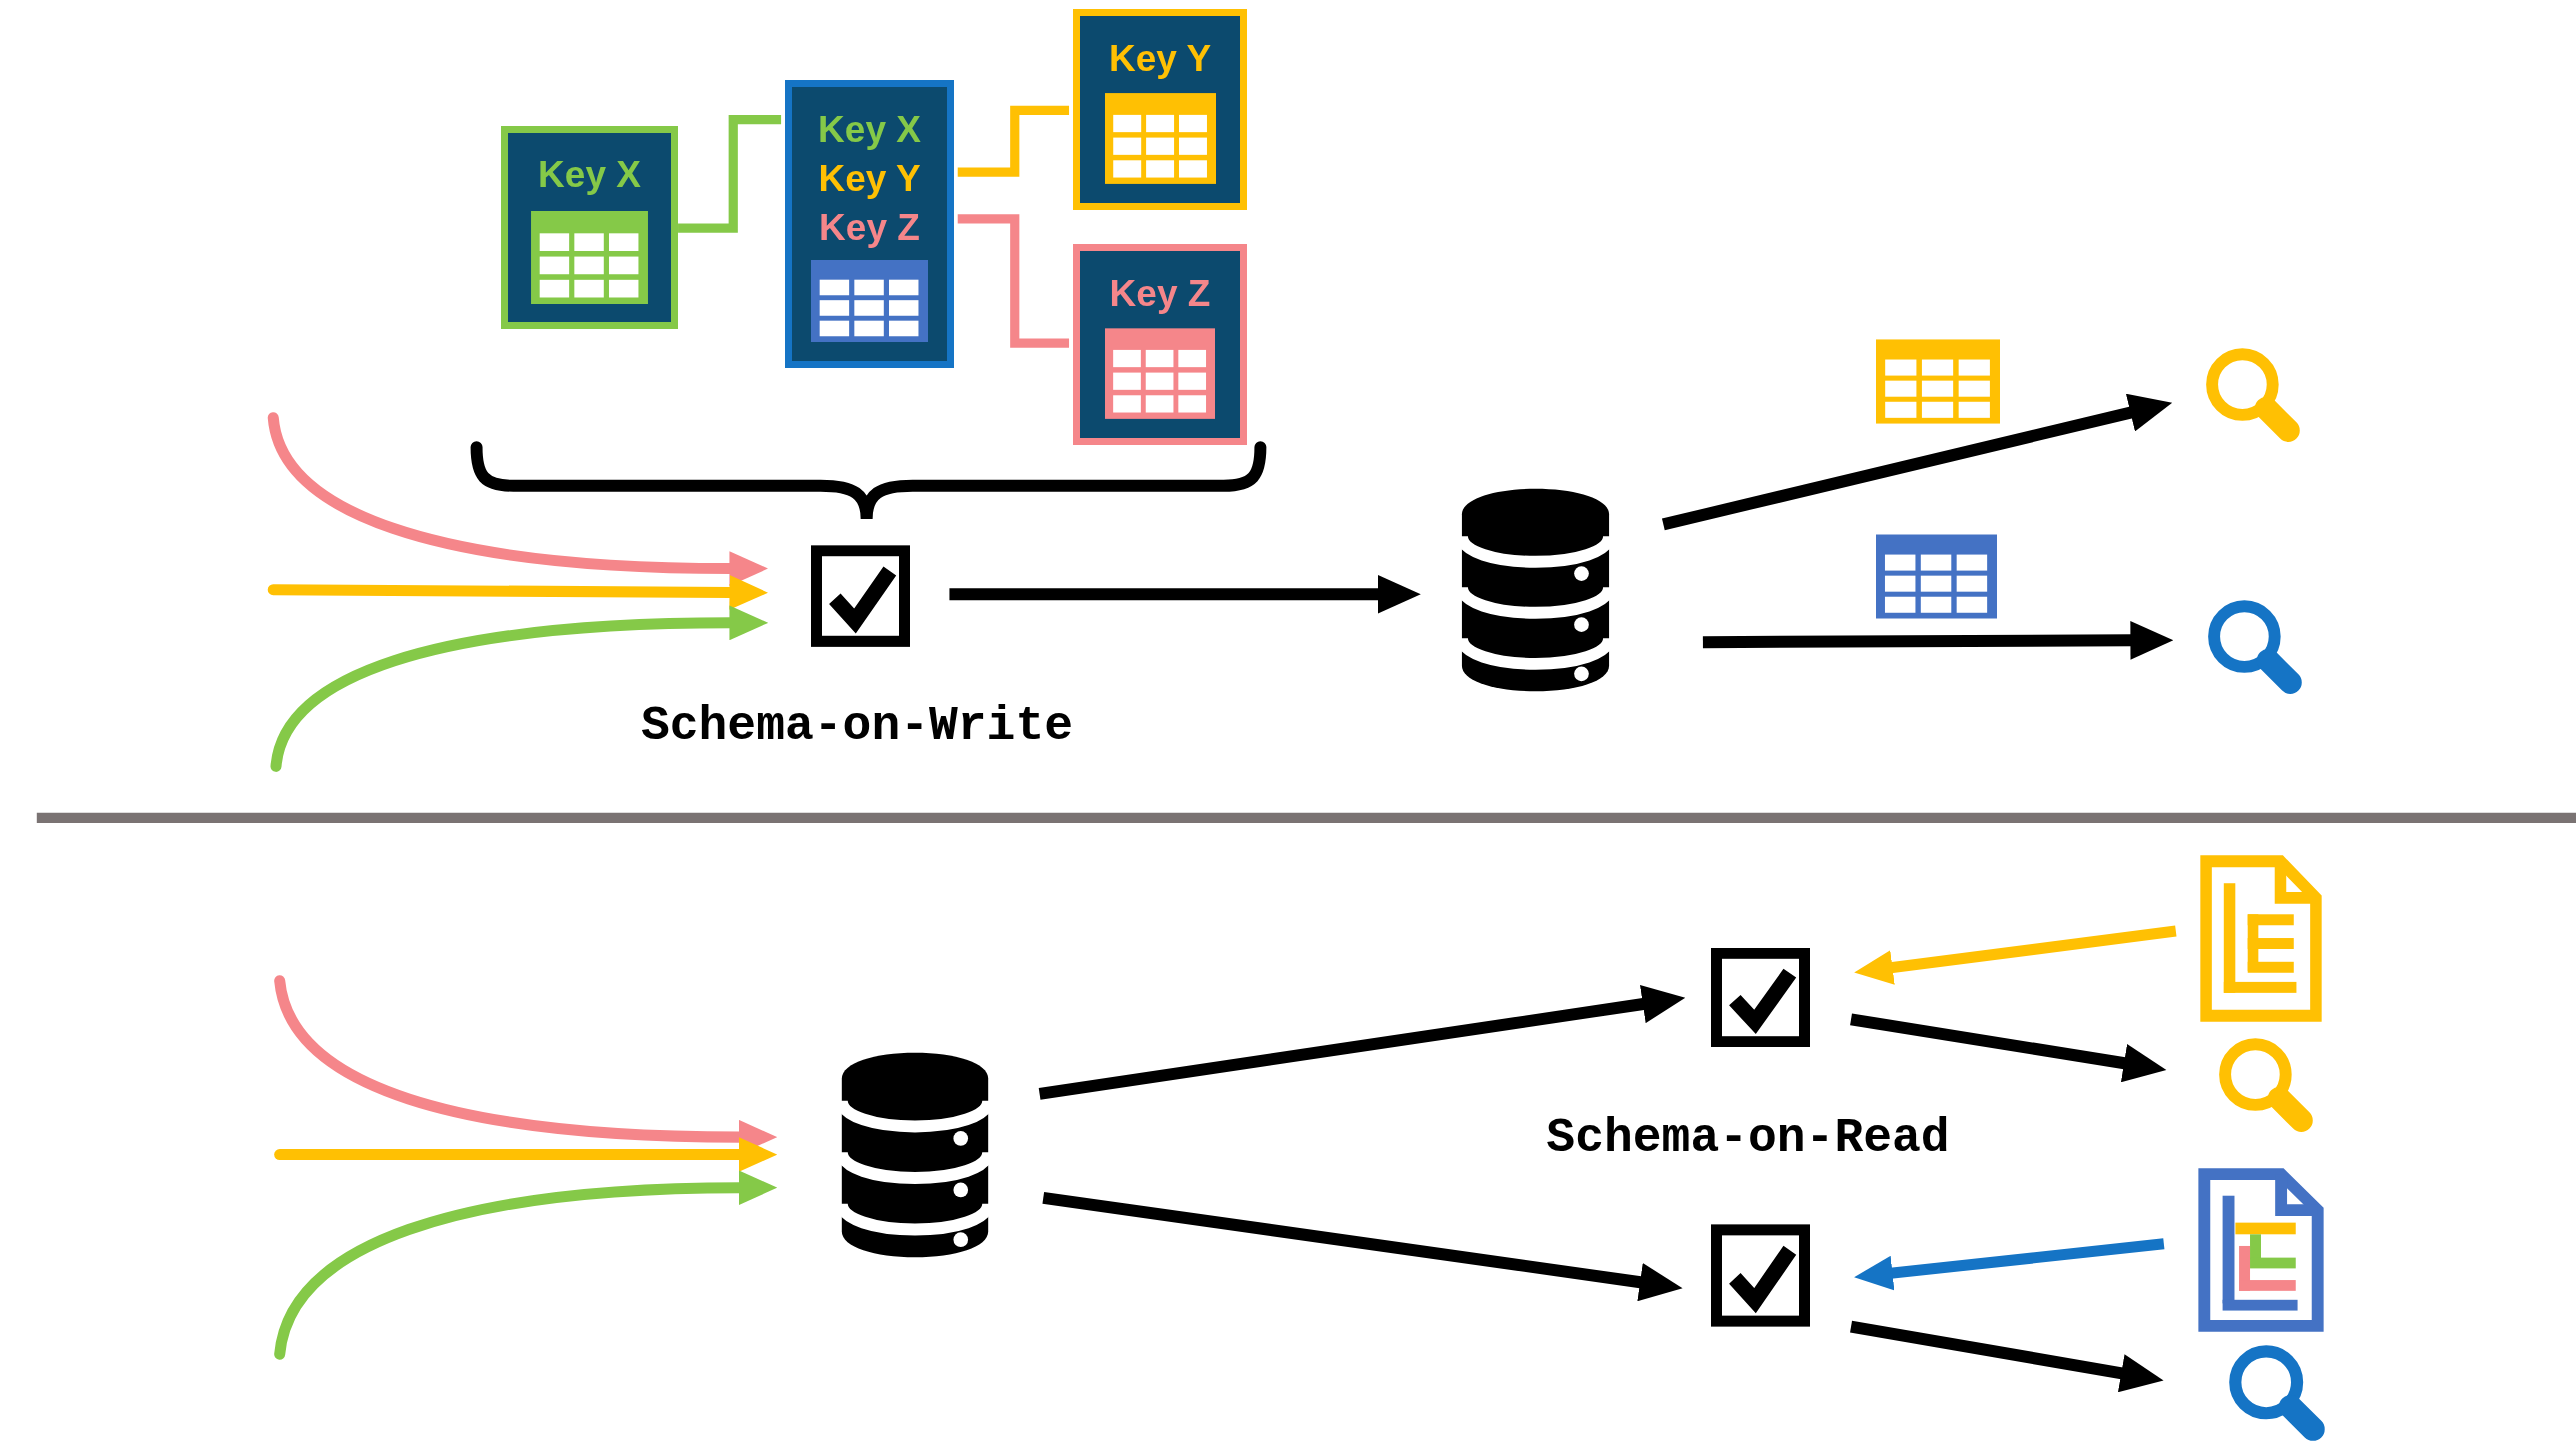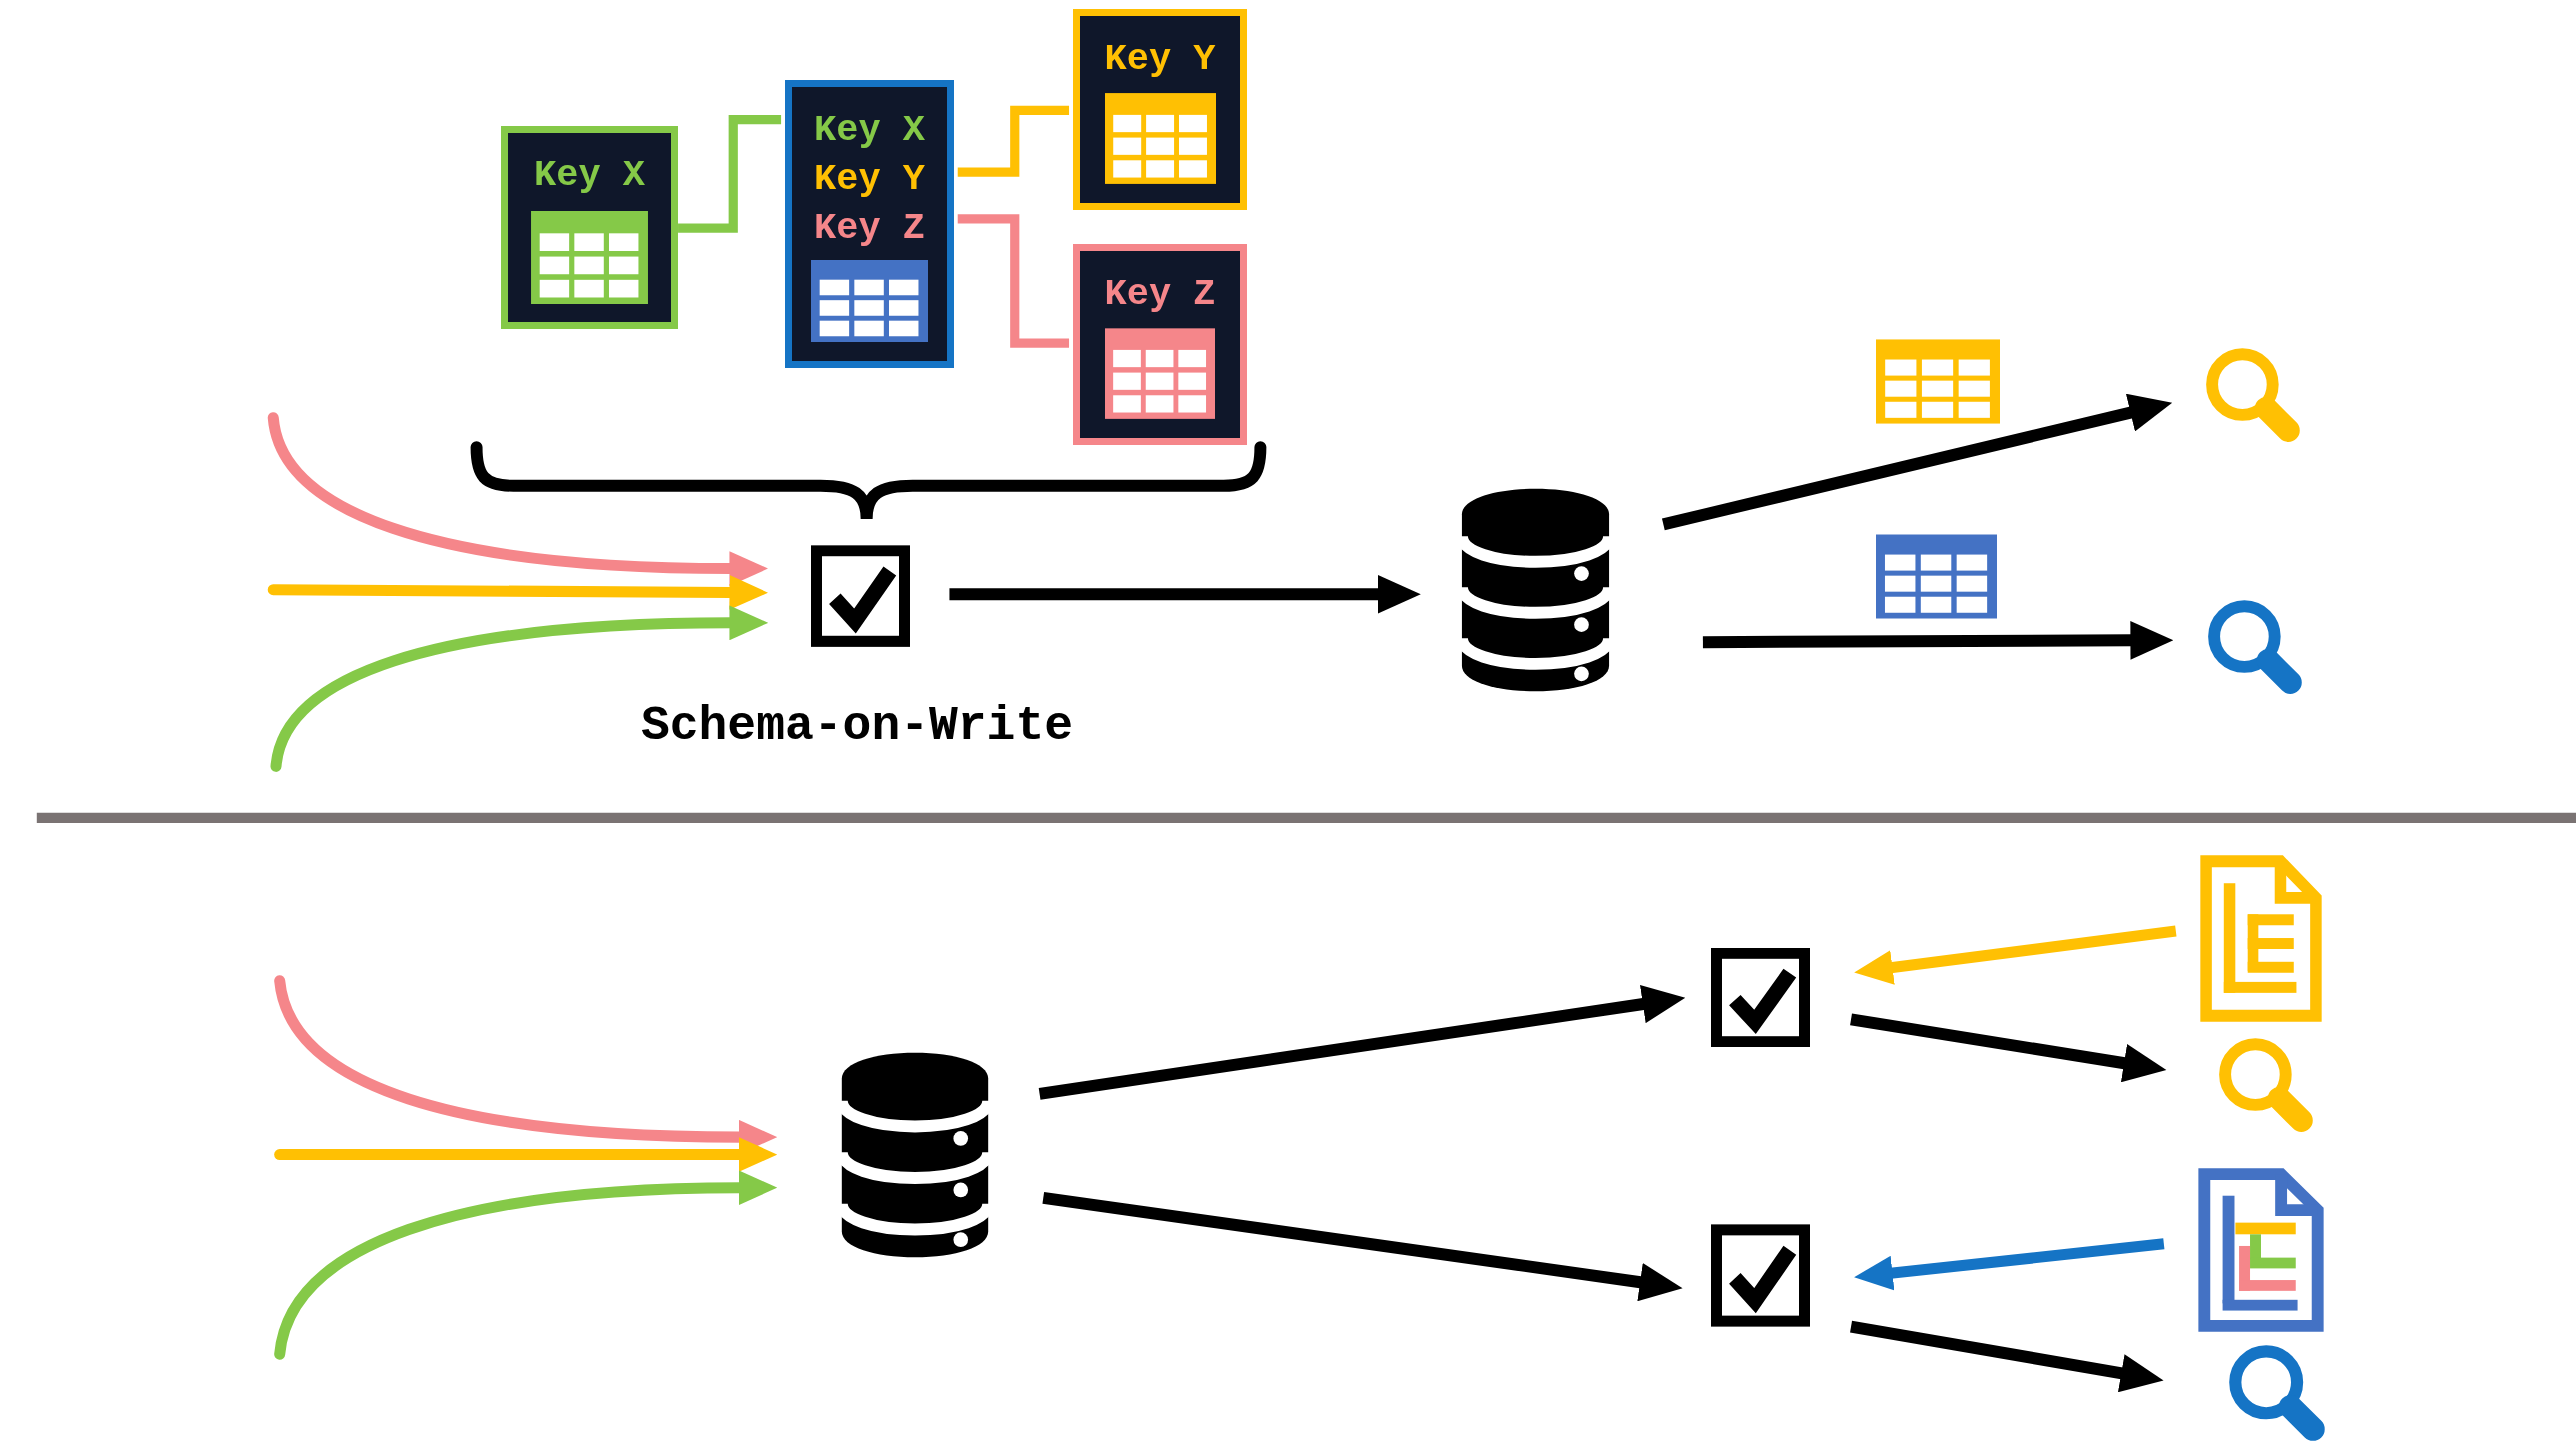--- a/index.html
+++ b/index.html
@@ -3,21 +3,21 @@
 <meta charset="utf-8">
 <style>
   html,body{margin:0;padding:0;background:#fff;}
   #canvas{
     position:relative;width:2576px;height:1449px;background:#ffffff;overflow:hidden;
     font-family:"Liberation Sans", sans-serif;
   }
   #wires{position:absolute;left:0;top:0;}
 
   
-  .keybox{position:absolute;box-sizing:border-box;background:#0f172a;display:flex;flex-direction:column;align-items:center;font-family:Liberation Mono, monospace;}
+  .keybox{position:absolute;box-sizing:border-box;background:#0c4a6e;display:flex;flex-direction:column;align-items:center;}
   .keybox .klabel{font-weight:700;font-size:37px;line-height:1.32;white-space:nowrap;}
   .kb-green{border:7.4px solid var(--green);}
   .kb-blue{border:7.4px solid var(--azure);}
   .kb-yellow{border:7.4px solid var(--yellow);}
   .kb-red{border:7.4px solid var(--salmon);}
   .c-green{color:var(--green);}
   .c-yellow{color:var(--yellow);}
   .c-salmon{color:var(--salmon);}
   .c-azure{color:var(--azure);}
   .c-slate{color:var(--slate);}
@@ -197,20 +197,21 @@
         <use href="#sym-mag"></use>
       </svg>
     </div>
 
   <div class="icon" style="left:838px;top:1051px;width:154px;height:208px;">
       <svg viewBox="0 0 167 226" width="154" height="208">
         <use href="#sym-db"></use>
       </svg>
     </div>
 
+  <div class="caption" style="left:1518px;top:1111px;width:460px;">Schema-on-Read</div>
 
   <div class="icon" style="left:1711px;top:948px;width:99px;height:99px;">
       <svg viewBox="0 0 108 108" width="99" height="99">
         <use href="#sym-check"></use>
       </svg>
     </div>
   <div class="icon" style="left:1711px;top:1224px;width:99px;height:103px;">
       <svg viewBox="0 0 108 112" width="99" height="103">
         <use href="#sym-check"></use>
       </svg>

